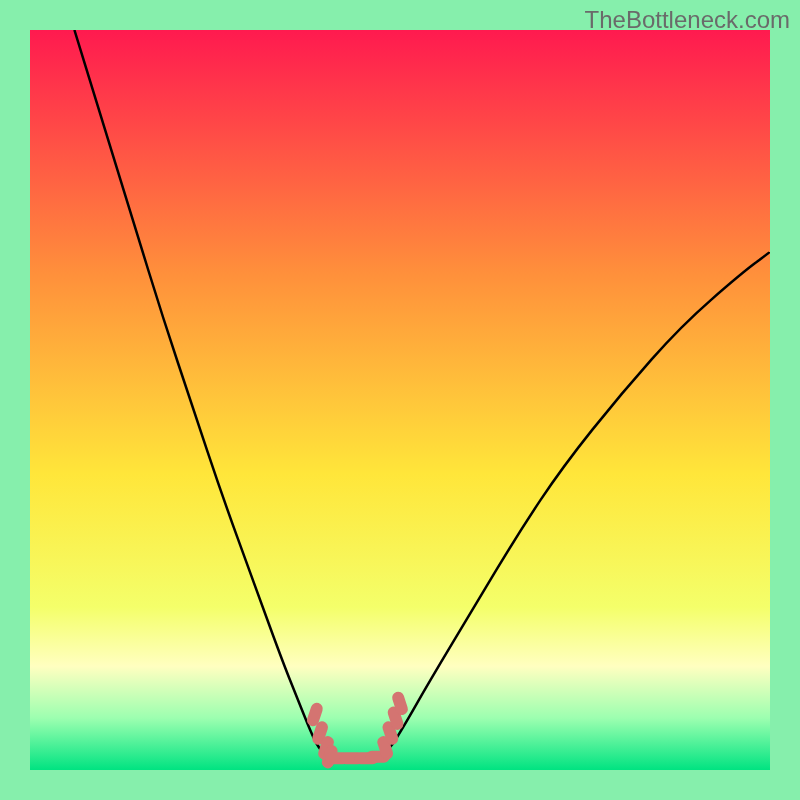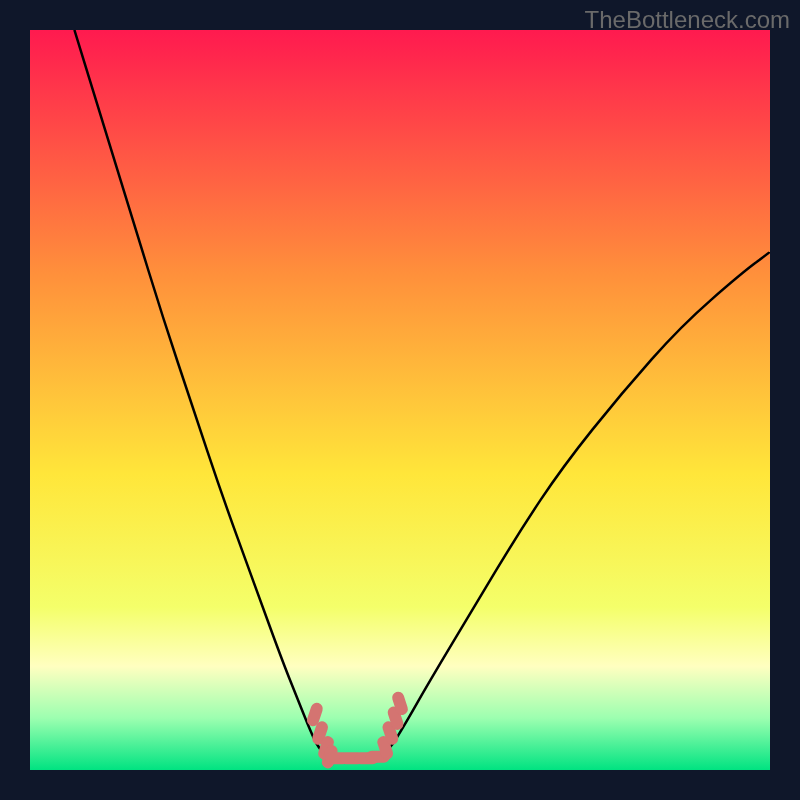--- a/index.html
+++ b/index.html
@@ -8,21 +8,21 @@
     width: 800px;
     height: 800px;
     background: #000;
     overflow: hidden;
     font-family: Arial, Helvetica, sans-serif;
   }
   .frame {
     position: absolute;
     left: 0; top: 0;
     width: 800px; height: 800px;
-    background: #0f172a;
+    background: #86efac;
   }
   .plot-area {
     position: absolute;
     left: 30px;
     top: 30px;
     width: 740px;
     height: 740px;
     overflow: hidden;
   }
   .gradient {

